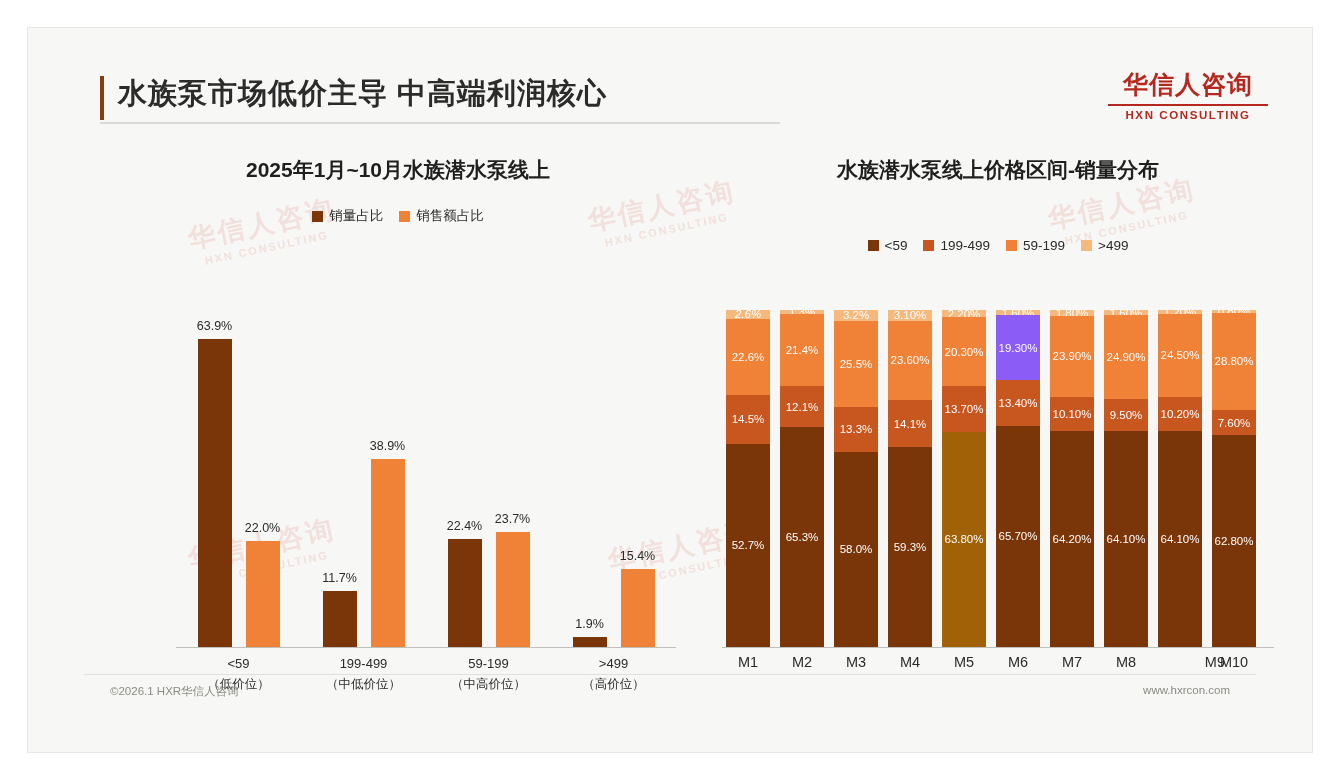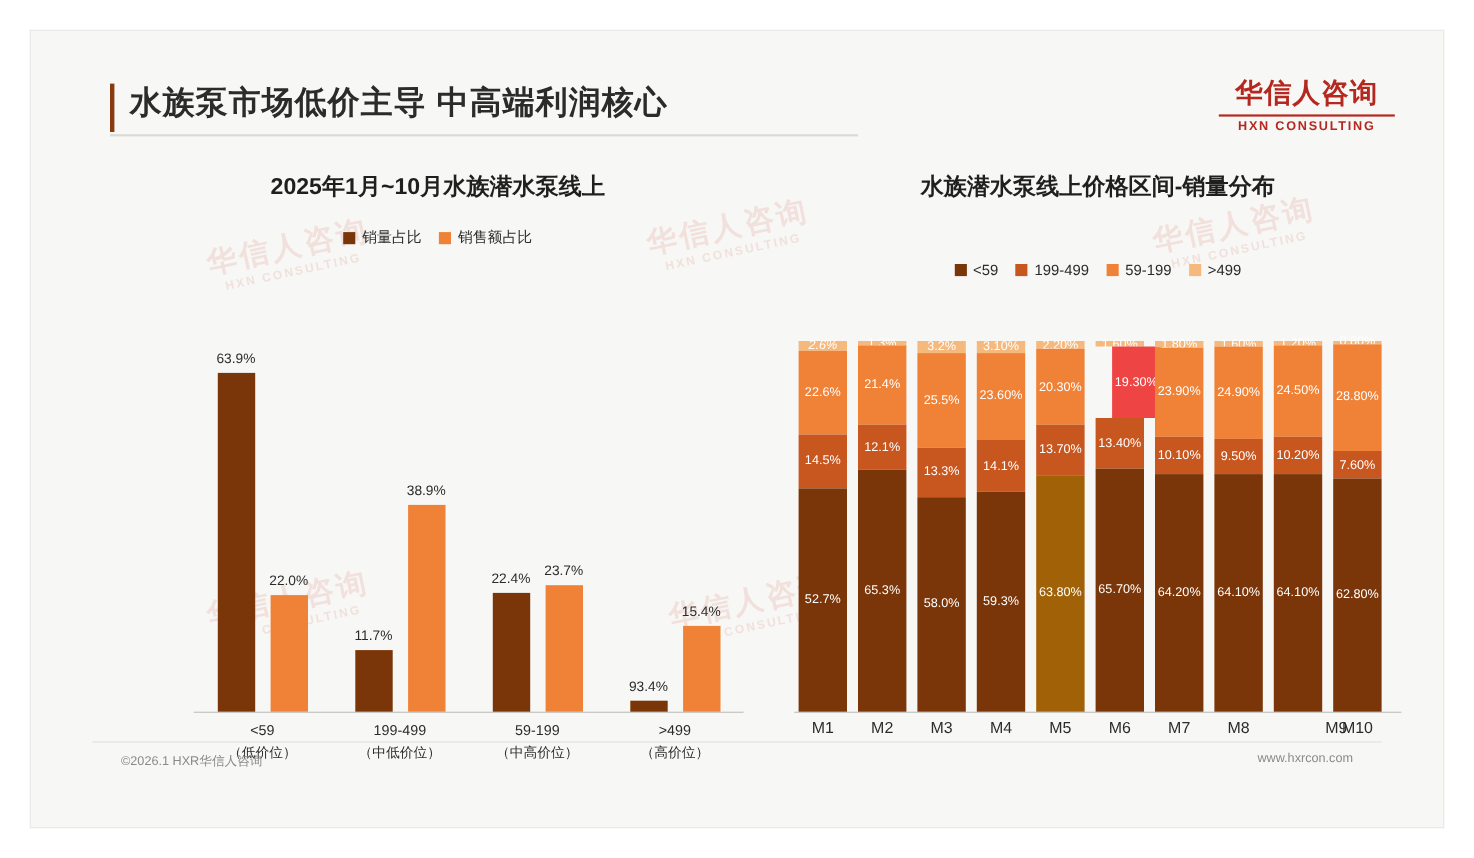--- a/index.html
+++ b/index.html
@@ -218,21 +218,21 @@
             </div>
             <div class="gbc-bar" style="height:115px; background:#ef8236;">
               <span class="val">23.7%</span>
             </div>
           </div>
         </div>
 
         <div class="gbc-group" style="left:375px;">
           <div class="gbc-bars">
             <div class="gbc-bar" style="height:10px; background:#7a3508;">
-              <span class="val">93.4%</span>
+              <span class="val">1.9%</span>
             </div>
             <div class="gbc-bar" style="height:78px; background:#ef8236;">
               <span class="val">15.4%</span>
             </div>
           </div>
         </div>
 
       </div>
 
       <div class="gbc-labels">
@@ -352,21 +352,21 @@
             </div>
           <div class="sbc-seg" style="height:215.7px; background:#a16207;">
               <span>63.80%</span>
             </div>
         </div>
 
         <div class="sbc-col" style="left:274px;">
           <div class="sbc-seg light" style="height:5.4px; background:#f5b97e;">
               <span>1.60%</span>
             </div>
-          <div class="sbc-seg" style="height:65.2px; background:#ef4444;margin-left:15px;">
+          <div class="sbc-seg" style="height:65.2px; background:#8b5cf6;">
               <span>19.30%</span>
             </div>
           <div class="sbc-seg" style="height:45.3px; background:#c8561f;">
               <span>13.40%</span>
             </div>
           <div class="sbc-seg" style="height:222.1px; background:#7a3508;">
               <span>65.70%</span>
             </div>
         </div>
 

